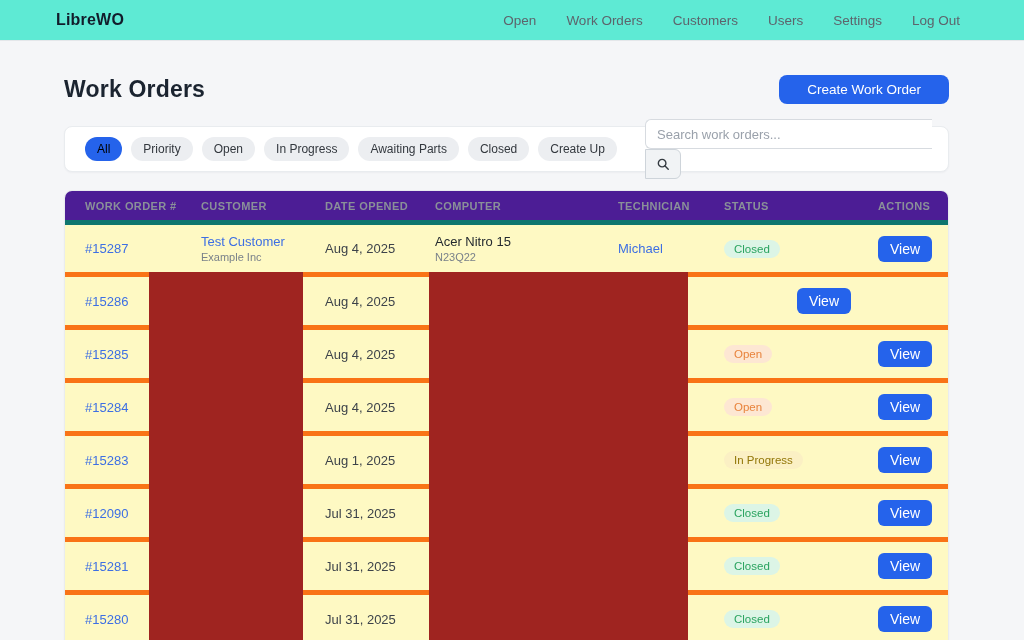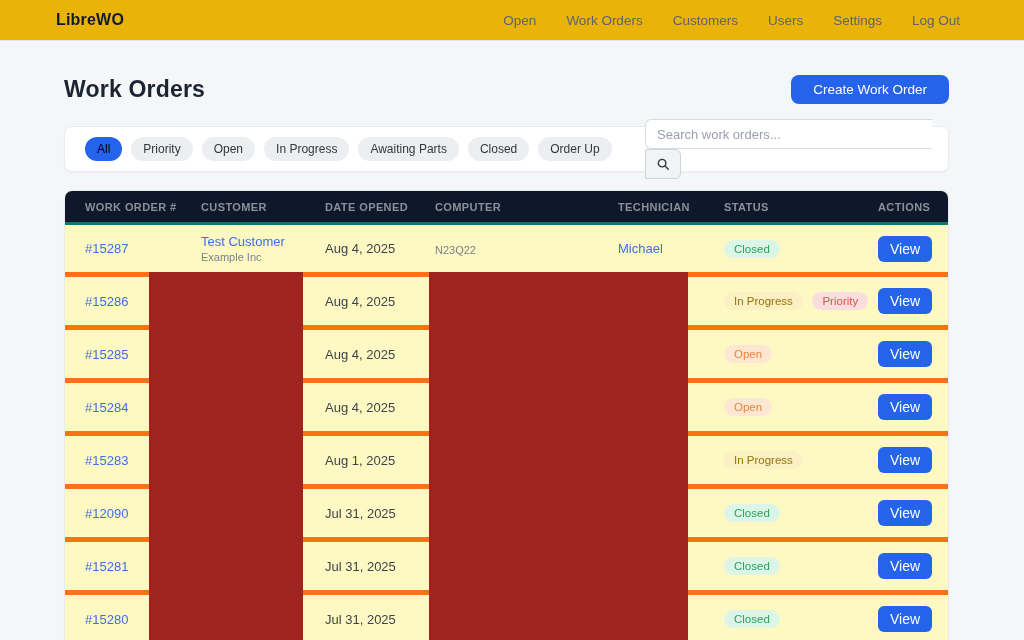--- a/index.html
+++ b/index.html
@@ -4,34 +4,34 @@
 <style>
   * { margin:0; padding:0; box-sizing:border-box; }
   html,body { width:1024px; height:640px; overflow:hidden; }
   body {
     font-family:"Liberation Sans", sans-serif;
     background:var(--page-bg,#f5f6f8);
     color:#212529;
   }
   
   .navbar {
-    height:41px; background:#eab308; border-bottom:1px solid #e4e7ea;
+    height:41px; background:#5eead4; border-bottom:1px solid #e4e7ea;
     display:flex; align-items:center; justify-content:space-between;
     padding:0 64px 0 56px;
   }
   .brand { font-size:16px; font-weight:700; color:#121c2b; letter-spacing:.2px; cursor:pointer; }
   .nav-links { display:flex; align-items:center; gap:30px; }
   .nav-links a { text-decoration:none; color:#5d646c; font-size:13.5px; cursor:pointer; }
   
   .content { width:885px; margin:0 auto 0 64px; }
   .title-row { display:flex; align-items:center; justify-content:space-between; margin-top:33px; height:31px; }
   .page-title { font-size:23px; font-weight:700; color:#1b2430; letter-spacing:.2px; }
   .btn-primary {
     background:var(--accent,#2563eb); color:#fff; border:none; cursor:pointer;
-    font-family:inherit; font-size:13.5px; border-radius:8px; padding:7px 22px;
+    font-family:inherit; font-size:13.5px; border-radius:8px; padding:7px 28px;
   }
   
   .filter-card {
     margin-top:21px; background:#fff; border:1px solid #e9ecef; border-radius:8px;
     height:46px; display:flex; align-items:center; justify-content:space-between;
     padding:0 16px 0 20px; box-shadow:0 1px 2px rgba(16,24,40,.04);
   }
   .pills { display:flex; align-items:center; gap:9px; }
   .pill {
     border:none; cursor:pointer; font-family:inherit;
@@ -50,21 +50,21 @@
     width:36px; height:30px; border:1px solid #ced4da; border-radius:0 6px 6px 0;
     background:#f1f3f5; cursor:pointer; display:flex; align-items:center; justify-content:center;
     color:#343a40;
   }
   
   .table-card {
     position:relative; margin-top:18px; background:#fff; border:1px solid #e9ecef;
     border-radius:8px; box-shadow:0 1px 2px rgba(16,24,40,.04); overflow:hidden;
   }
   .grid-row { display:grid; grid-template-columns:136px 124px 110px 183px 106px 154px 72px; align-items:center; }
-  .thead { height:34px; background:#0f172a; border-bottom:3px solid #0f766e; }
+  .thead { height:34px; background:#4c1d95; border-bottom:5px solid #0f766e; }
   .th {
     font-size:11px; font-weight:700; color:#8a9099; letter-spacing:.4px;
     text-transform:uppercase; padding-left:0;
   }
   .th:first-child, .td:first-child { padding-left:20px; }
   .th-actions, .td-actions { text-align:right; padding-right:27px; }
   .trow { height:53px; border-bottom:5px solid #f97316; background:#fef9c3; }
   .trow.first { height:52px; }
   .trow:last-child { border-bottom:none; }
   .td { font-size:13px; color:#3d434a; }
@@ -114,21 +114,21 @@
   </div>
 
   <section class="filter-card">
     <div class="pills">
       <button class="pill active">All</button>
       <button class="pill">Priority</button>
       <button class="pill">Open</button>
       <button class="pill">In Progress</button>
       <button class="pill">Awaiting Parts</button>
       <button class="pill">Closed</button>
-      <button class="pill">Order Up</button>
+      <button class="pill">Create Up</button>
     </div>
     <div class="search-group">
       <input class="search-input" type="text" placeholder="Search work orders..." style="">
       <button class="search-btn">
         <span style="display:flex;">
           <svg width="14" height="14" viewBox="0 0 24 24" fill="none" stroke="currentColor" stroke-width="2.4" stroke-linecap="round">
             <circle cx="10.5" cy="10.5" r="6.5"></circle>
             <line x1="15.5" y1="15.5" x2="21" y2="21"></line>
           </svg>
         </span>
@@ -149,37 +149,34 @@
     </div>
 
     <div class="grid-row trow first">
       <div class="td"><a>#15287</a></div>
       <div class="td">
         <a class="cell-main">Test Customer</a>
         <div class="cell-sub">Example Inc</div>
       </div>
       <div class="td">Aug 4, 2025</div>
       <div class="td">
+        <div class="cell-main">Acer Nitro 15</div>
         <div class="cell-sub">N23Q22</div>
       </div>
       <div class="td"><a>Michael</a></div>
       <div class="td"><span class="badge" data-type="closed">Closed</span></div>
       <div class="td td-actions"><button class="btn-view">View</button></div>
     </div>
 
     <div class="grid-row trow">
       <div class="td"><a>#15286</a></div>
       <div class="td"></div>
       <div class="td">Aug 4, 2025</div>
       <div class="td"></div>
       <div class="td"></div>
-      <div class="td">
-        <span class="badge" data-type="inprogress">In Progress</span>
-        <span class="badge" data-type="priority">Priority</span>
-      </div>
       <div class="td td-actions"><button class="btn-view">View</button></div>
     </div>
 
     <div class="grid-row trow">
       <div class="td"><a>#15285</a></div>
       <div class="td"></div>
       <div class="td">Aug 4, 2025</div>
       <div class="td"></div>
       <div class="td"></div>
       <div class="td"><span class="badge" data-type="open">Open</span></div>

